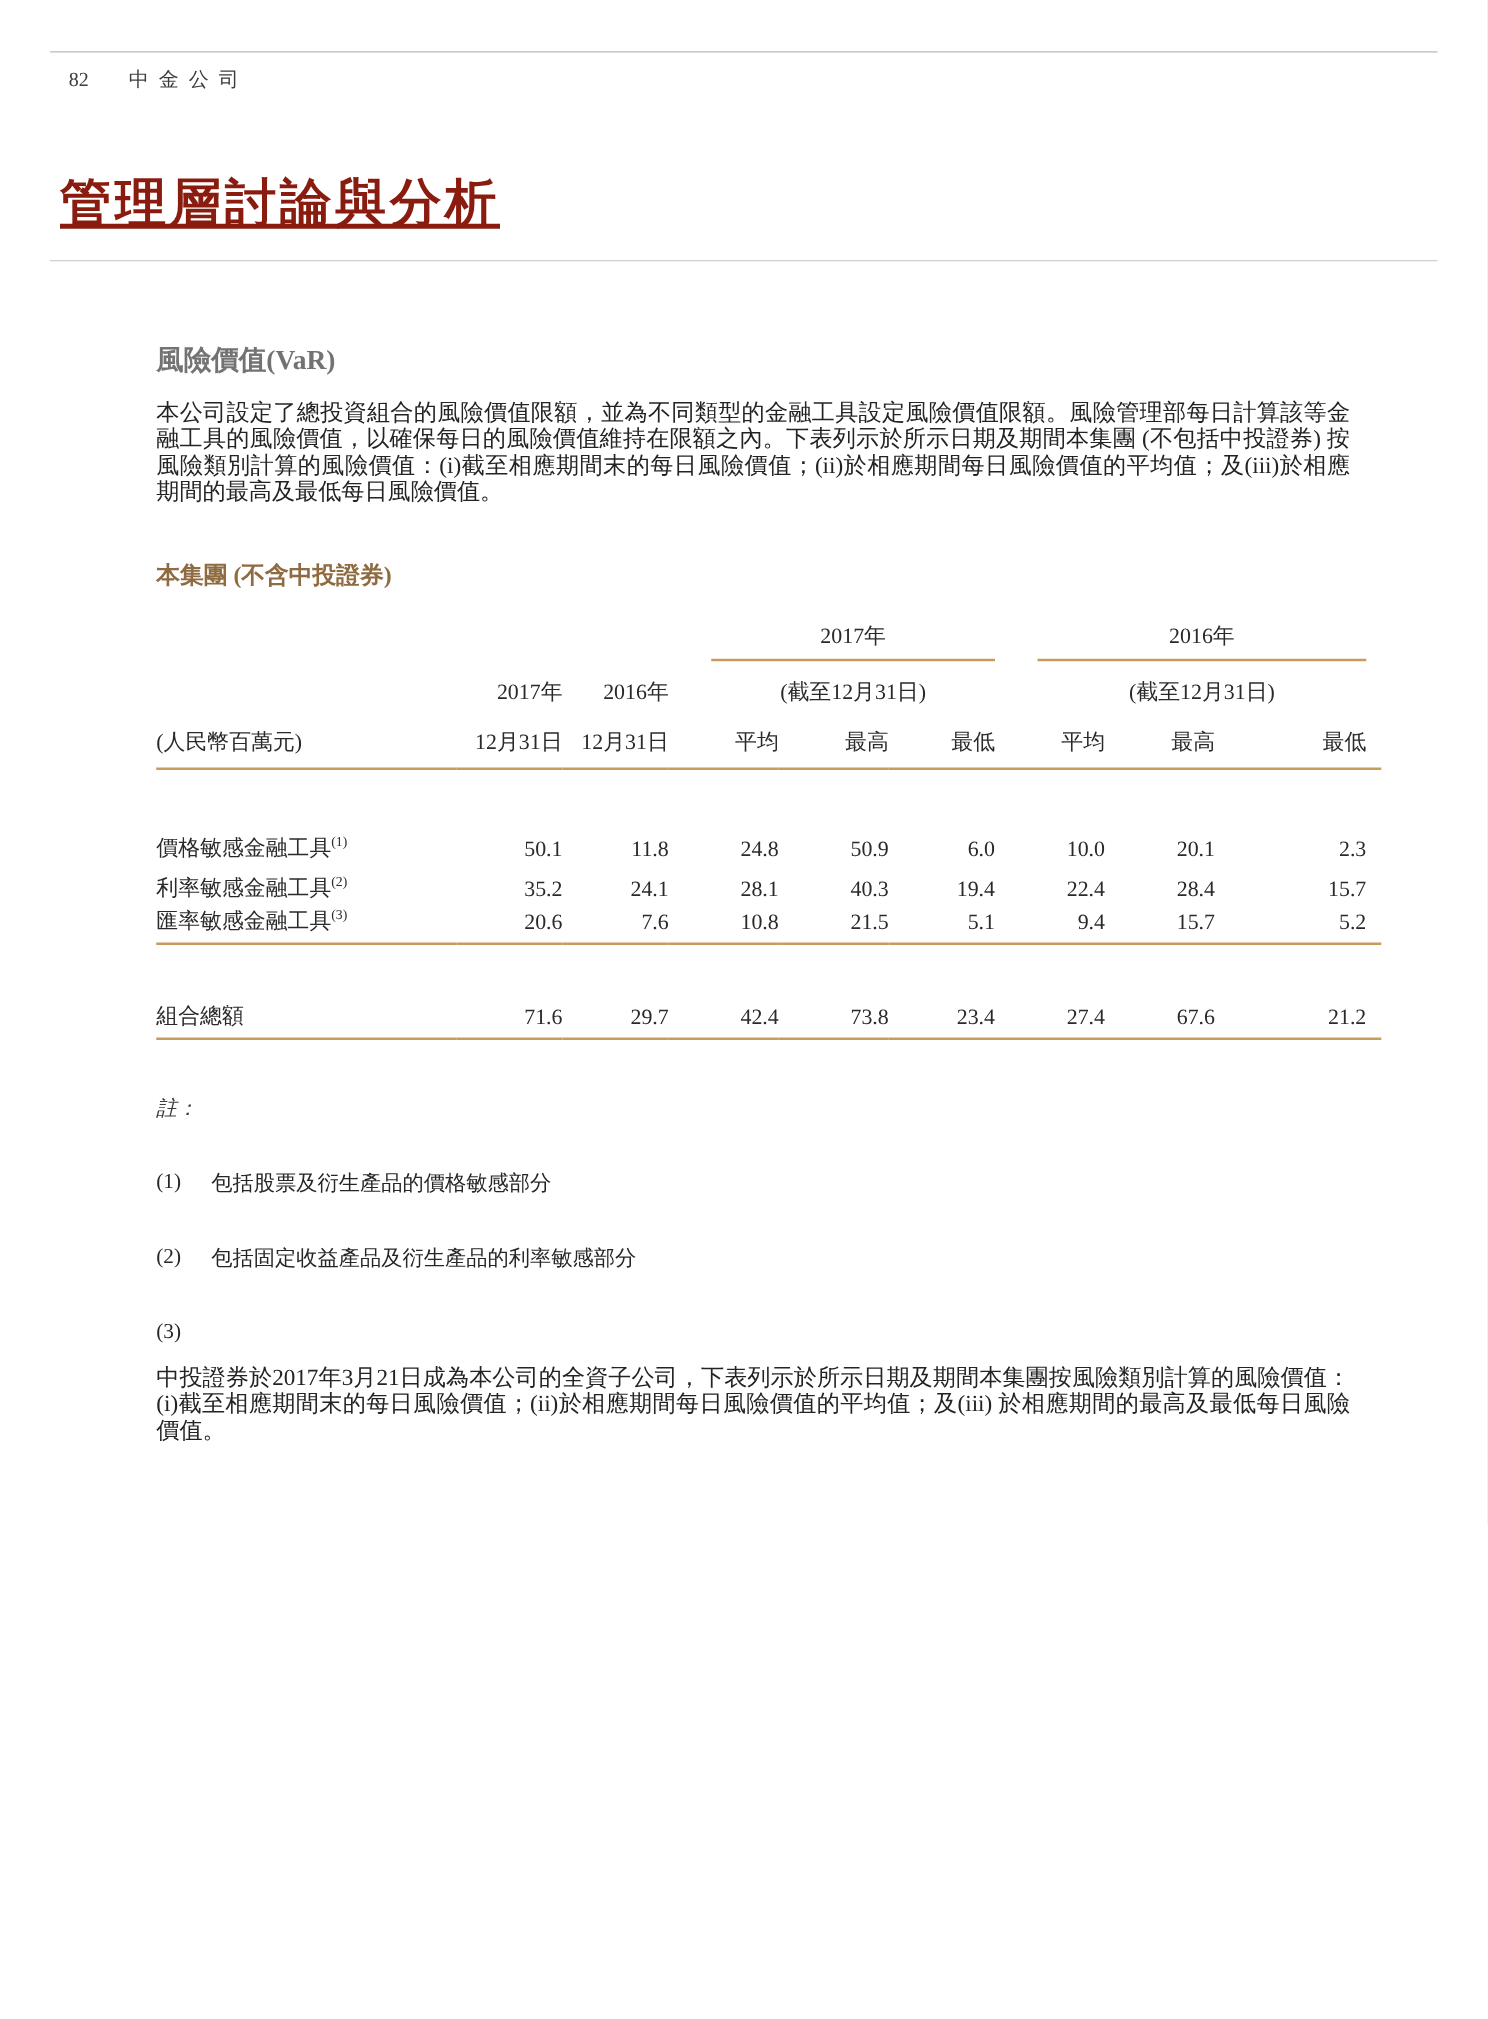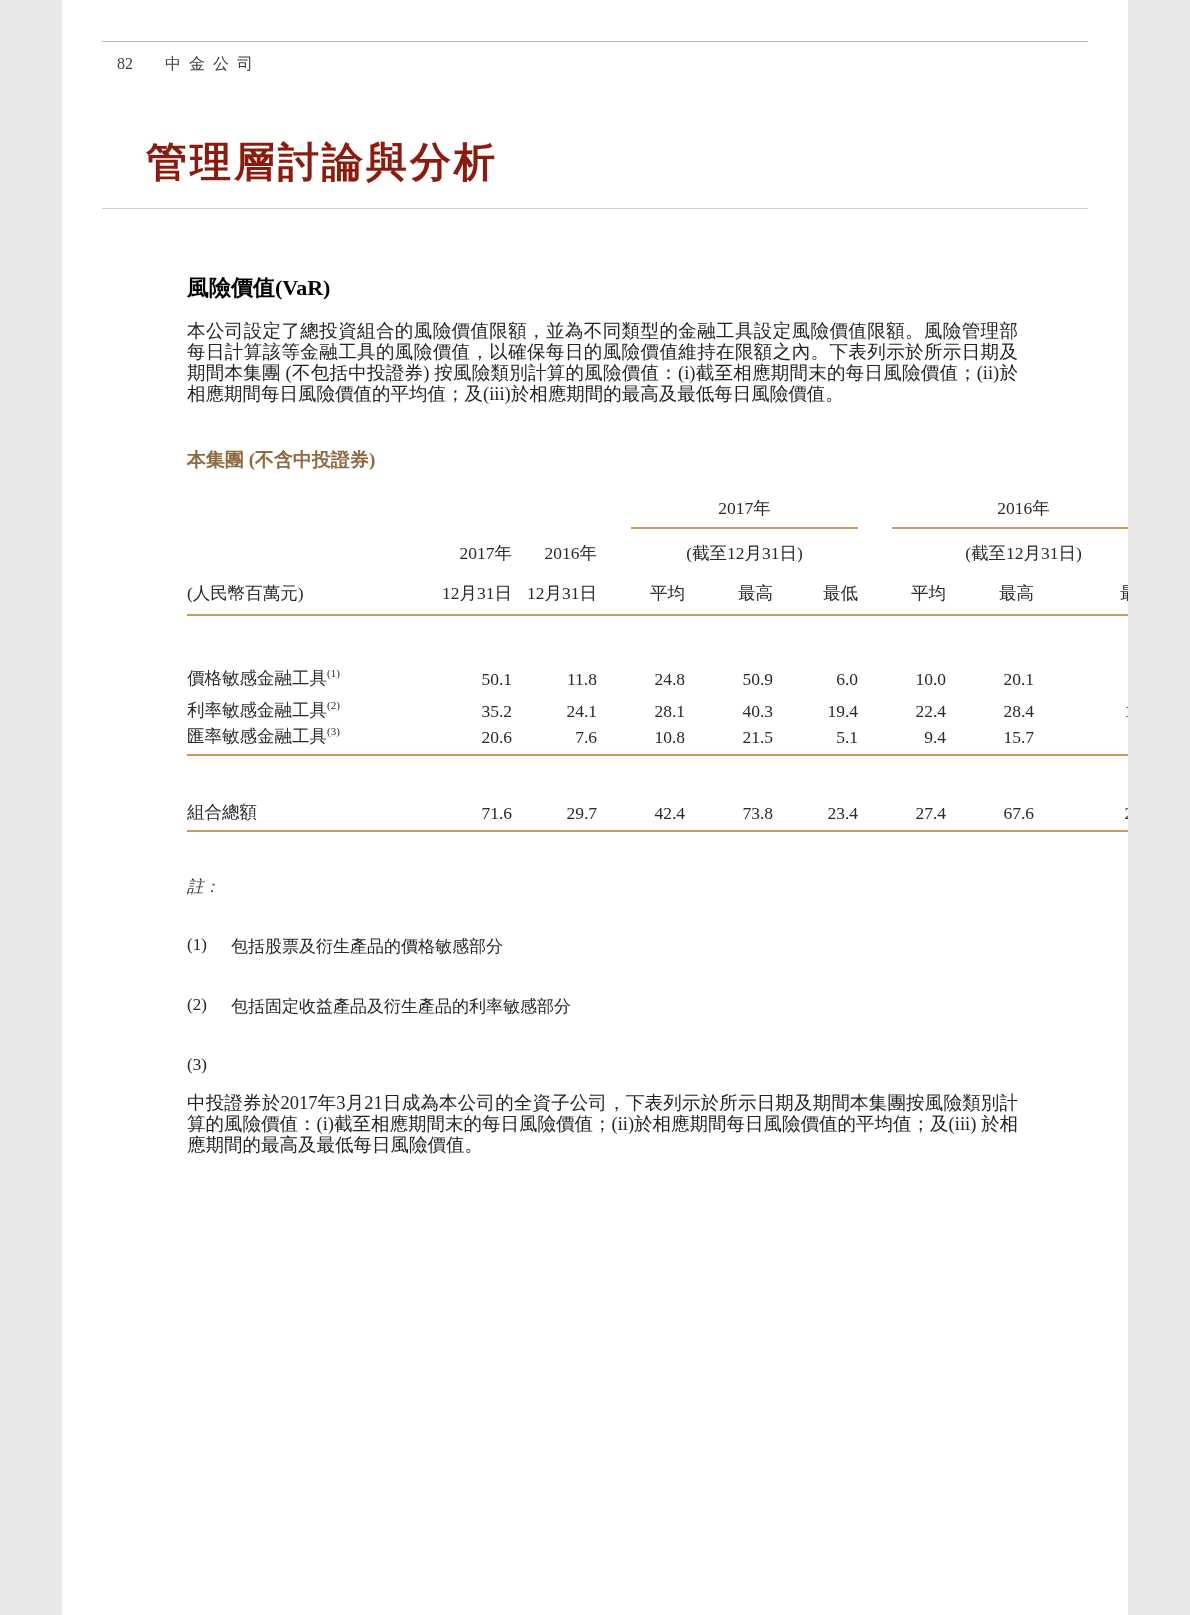--- a/index.html
+++ b/index.html
@@ -1,60 +1,61 @@
 <!DOCTYPE html>
 <html><head>
 <meta charset="utf-8">
 <style>
   html,body { margin:0; padding:0; background:#e8e8e8; }
   .page {
     position: relative;
-    width: 1066px;
+    width: 1190px;
     height: 1615px;
     margin: 0 auto;
     background: #ffffff;
     font-family: "Liberation Serif", "DejaVu Serif", serif;
     color: #242424;
     overflow: hidden;
   }
   
   .running-header {
     margin: 41px 40px 0 40px;
     border-top: 1px solid #b9b9b9;
     padding: 12px 15px 0 15px;
     font-size: 16px;
     color: #3d3d3d;
   }
   .page-num { display: inline-block; }
   .company-name { display: inline-block; margin-left: 28px; letter-spacing: 0.5em; }
 
   
   .doc-title {
-    margin: 64px 40px 0 84px;
+    margin: 64px 40px 0 48px;
     font-size: 41px;
     font-weight: bold;
     color: #8a1c0f;
     letter-spacing: 3px;
     line-height: 1.15;
+    text-decoration: underline;
   }
   .title-rule {
     margin: 22px 40px 0 40px;
     border: none;
     border-top: 1px solid #cfcfcf;
     height: 0;
   }
 
   
   .content { margin: 0 85px 0 125px; }
 
   .var-heading {
     margin: 64px 0 0 0;
     font-size: 22px;
     font-weight: bold;
-    color: #000000;
+    color: #737373;
   }
   .body-para {
     margin: 18px 25px 0 0;
     font-size: 18.5px;
     line-height: 21px;
     text-align: justify;
     color: #232323;
   }
   .group-heading {
     margin: 42px 0 0 0;

